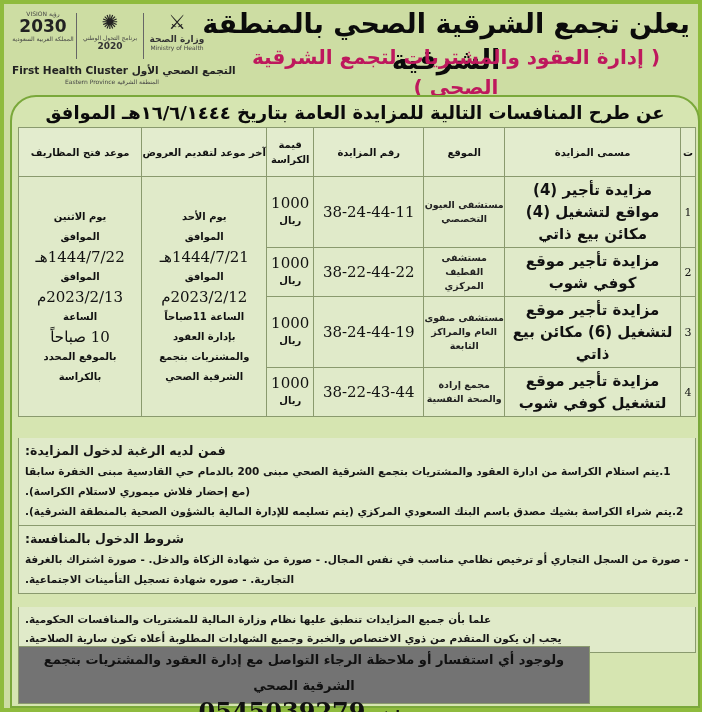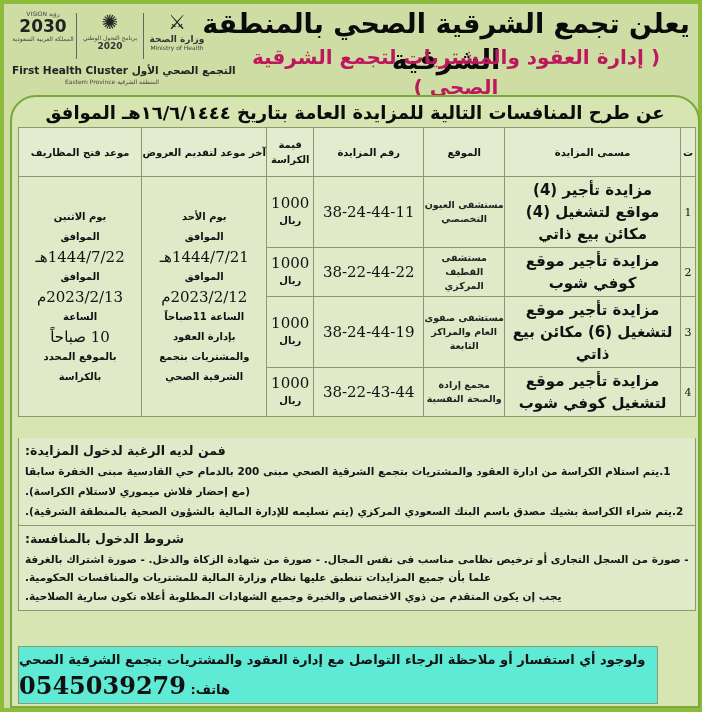--- a/index.html
+++ b/index.html
@@ -73,22 +73,22 @@
   .serif-num { font-family: "DejaVu Serif", serif; font-size: 15px; font-weight: normal; }
   .r1 { height: 67px; } .r2 { height: 47px; } .r3 { height: 68px; } .r4 { height: 47px; }
   
   .info {
     position: absolute; left: 6px; width: 678px; direction: rtl; text-align: left;
     background: #e0eac9; border: 1px solid #8a9a6e; border-top: none;
     padding: 3px 6px; font-size: 10.5px; font-weight: bold; line-height: 20px; color: #151515;
   }
   .info .head { font-size: 12.5px; }
   .contact {
-    position: absolute; left: 6px; width: 640px; direction: rtl; text-align: left;
-    background: #5eead4; border: 1px solid #8a9a6e;
+    position: absolute; left: 6px; width: 572px; direction: rtl; text-align: center;
+    background: #737373; border: 1px solid #8a9a6e;
     font-size: 13px; font-weight: bold; line-height: 26px; color: #111;
   }
   .phone { font-family: "DejaVu Serif", serif; font-weight: bold; font-size: 24px; }
 </style>
 </head>
 <body>
 
 <div class="frame">
 
   <div class="header">
@@ -205,21 +205,21 @@
       <div class="head">فمن لديه الرغبة لدخول المزايدة:</div>
       <div>1.يتم استلام الكراسة من ادارة العقود والمشتريات بتجمع الشرقية الصحي مبنى 200 بالدمام حي القادسية مبنى الخفرة سابقا (مع إحضار فلاش ميموري لاستلام الكراسة).</div>
       <div>2.يتم شراء الكراسة بشيك مصدق باسم البنك السعودي المركزي (يتم تسليمه للإدارة المالية بالشؤون الصحية بالمنطقة الشرقية).</div>
     </div>
 
     <div class="info" style="top:429px; height:68px;">
       <div class="head">شروط الدخول بالمنافسة:</div>
       <div>- صورة من السجل التجاري أو ترخيص نظامي مناسب في نفس المجال. - صورة من شهادة الزكاة والدخل. - صورة اشتراك بالغرفة التجارية. - صوره شهادة تسجيل التأمينات الاجتماعية.</div>
     </div>
 
-    <div class="info" style="top:468px; height:46px; line-height:19px;">
+    <div class="info" style="top:510px; height:46px; line-height:19px;">
       <div>علما بأن جميع المزايدات تنطبق عليها نظام وزارة المالية للمشتريات والمنافسات الحكومية.</div>
       <div>يجب إن يكون المتقدم من ذوي الاختصاص والخبرة وجميع الشهادات المطلوبة أعلاه تكون سارية الصلاحية.</div>
     </div>
 
     <div class="contact" style="top:549px; height:58px;">
       <div>ولوجود أي استفسار أو ملاحظة الرجاء التواصل مع إدارة العقود والمشتريات بتجمع الشرقية الصحي</div>
       <div>
         <span>هاتف:</span>
         <span class="phone">0545039279</span>
       </div>

